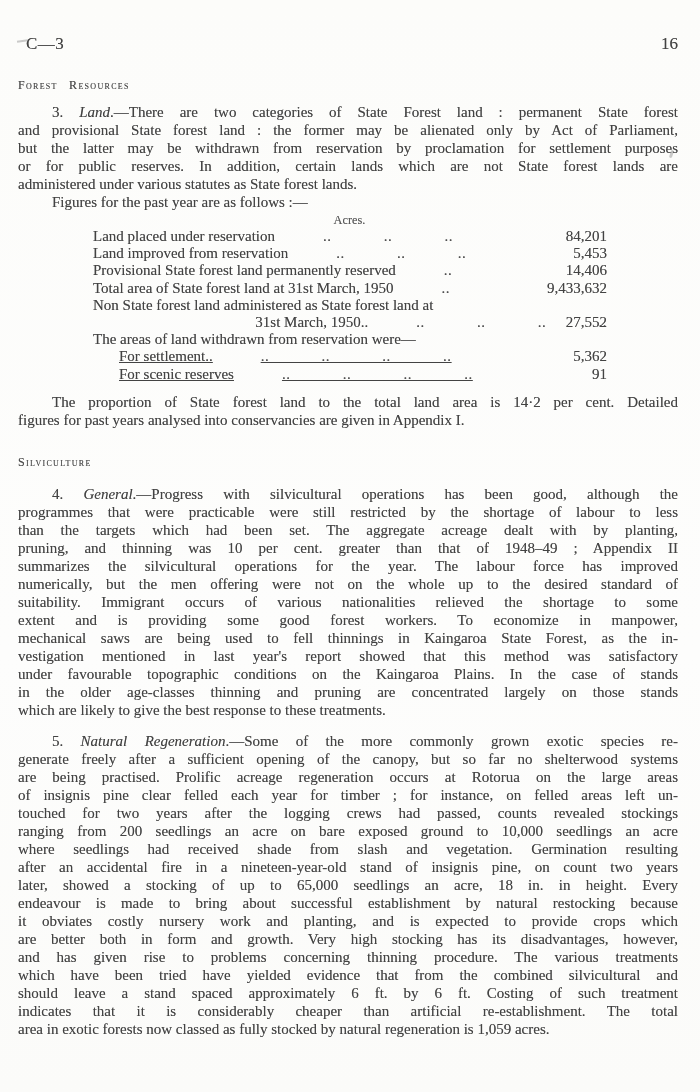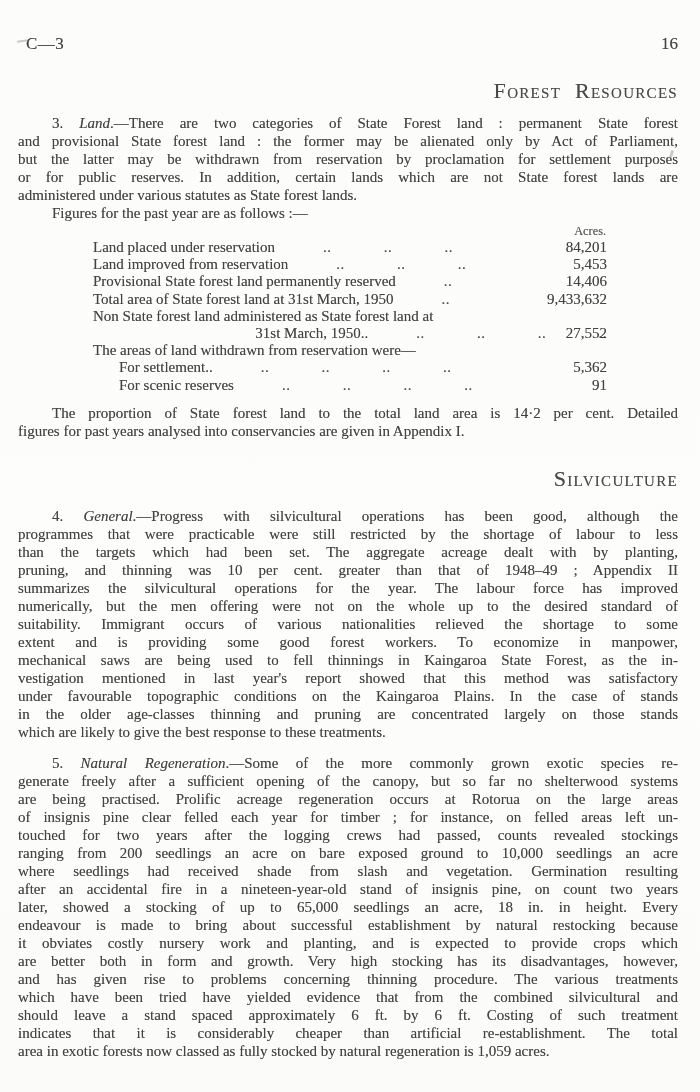--- a/index.html
+++ b/index.html
@@ -14,44 +14,44 @@
     font-size:15px;
     color:#434343;
     text-shadow:0 0 .5px rgba(95,95,95,.6);
     overflow:hidden;
   }
   .topline { position:relative; height:20px; line-height:20px; font-size:17px; }
   .docref { position:absolute; left:8px; top:0; letter-spacing:.5px; }
   .pagenum { position:absolute; left:0; right:0; text-align:right; }
   .heading {
     margin-top:24px;
-    text-align:right;
+    text-align:left;
     font-variant:small-caps;
-    font-size:22px;
+    font-size:12px;
     letter-spacing:1.3px;
     word-spacing:7px;
     color:#4a4a4a;
   }
   .heading.silv { margin-top:26px; margin-bottom:15px; }
   .para { margin-top:10px; }
   .para.p5 { margin-top:13px; }
   .pline {
     line-height:18px;
     text-align:justify;
     text-align-last:justify;
   }
   .pline.last { text-align-last:left; }
   .indent { display:inline-block; width:34px; }
   .ifirst::before { content:""; display:inline-block; width:34px; }
   .ital { font-style:italic; }
   .acct { margin-top:2px; margin-left:75px; width:514px; }
-  .acct-unit { text-align:right; font-size:12.3px; line-height:15px; color:#5a5a5a; padding-right:1px; }
+  .acct-unit { text-align:center; font-size:12.3px; line-height:15px; color:#5a5a5a; padding-right:1px; }
   .acct-row { position:relative; line-height:17.2px; }
   .acct-row.i1 { padding-left:14px;text-align:right; }
-  .acct-row.i2 { padding-left:26px; }
+  .acct-row.i2 { padding-left:26px;text-decoration:underline; }
   .dots { margin-left:3.2em; word-spacing:3.2em; letter-spacing:.5px; color:#4e4e4e; }
   .acct-value { position:absolute; right:0; top:0; }
   .pmt { margin-top:10px; }
   .artifact { position:absolute; background:#979797; opacity:.5; }
   .art-tick { left:17px; top:40px; width:11px; height:2px; transform:rotate(-8deg); }
   .art-speck { left:670px; top:150px; width:3px; height:8px; border-radius:2px; transform:rotate(18deg); }
 </style>
 </head>
 <body>
 

